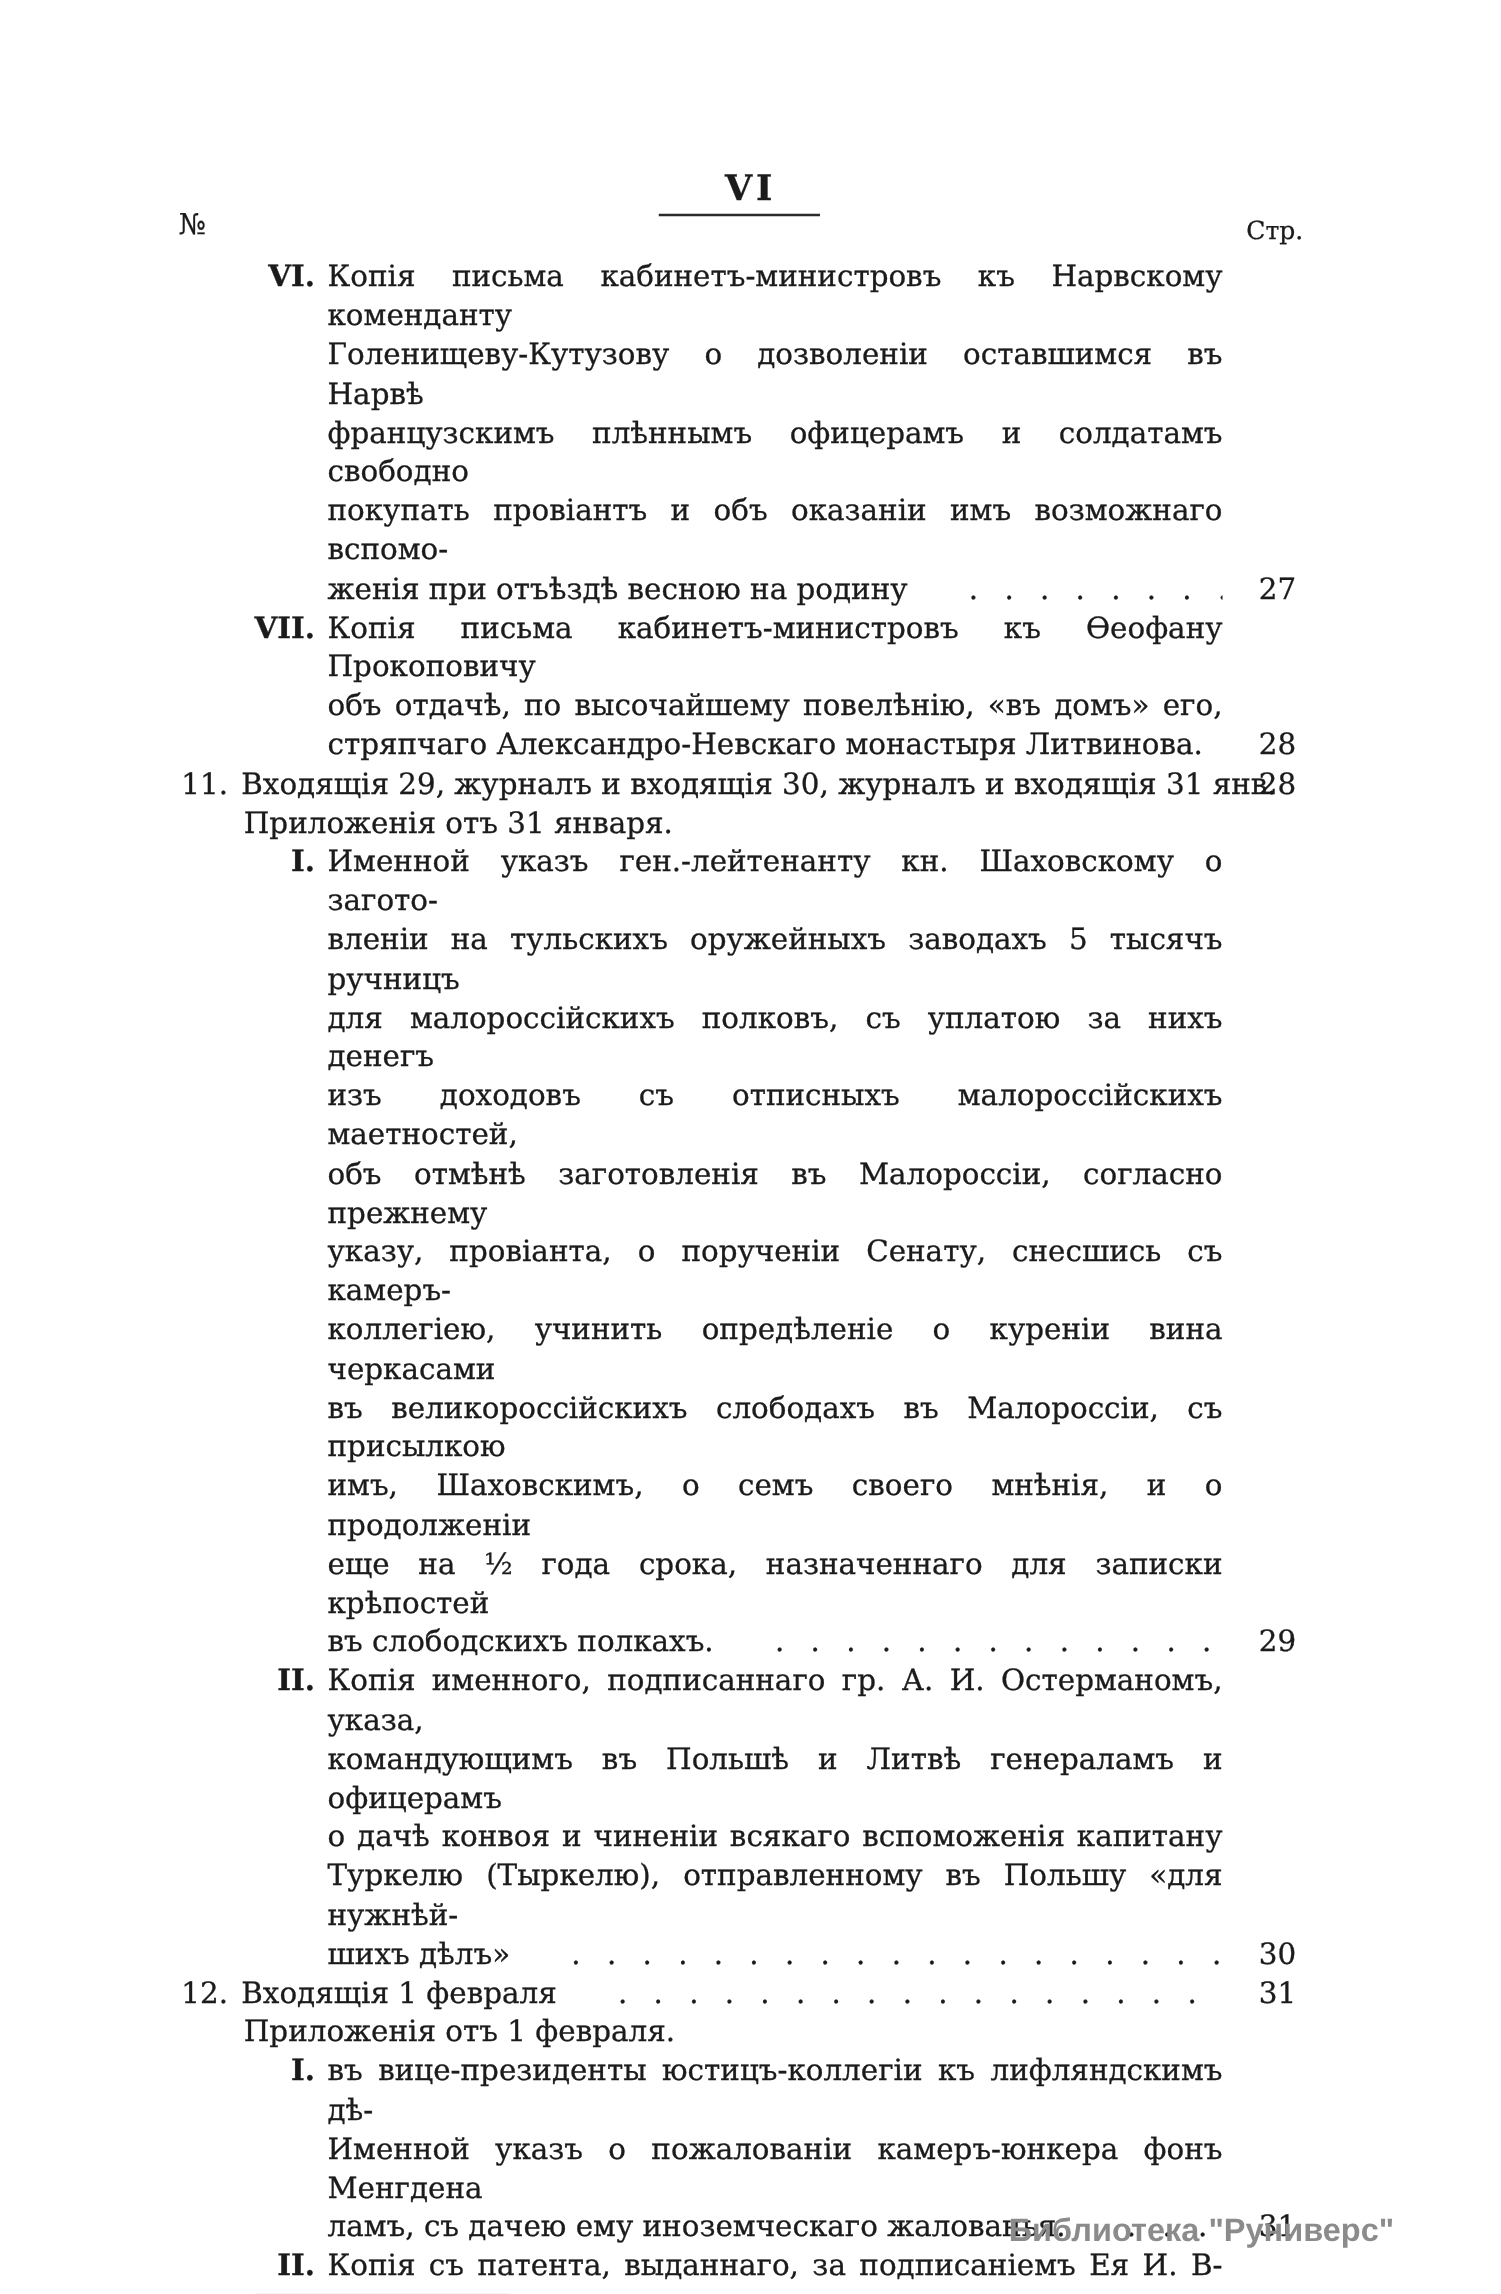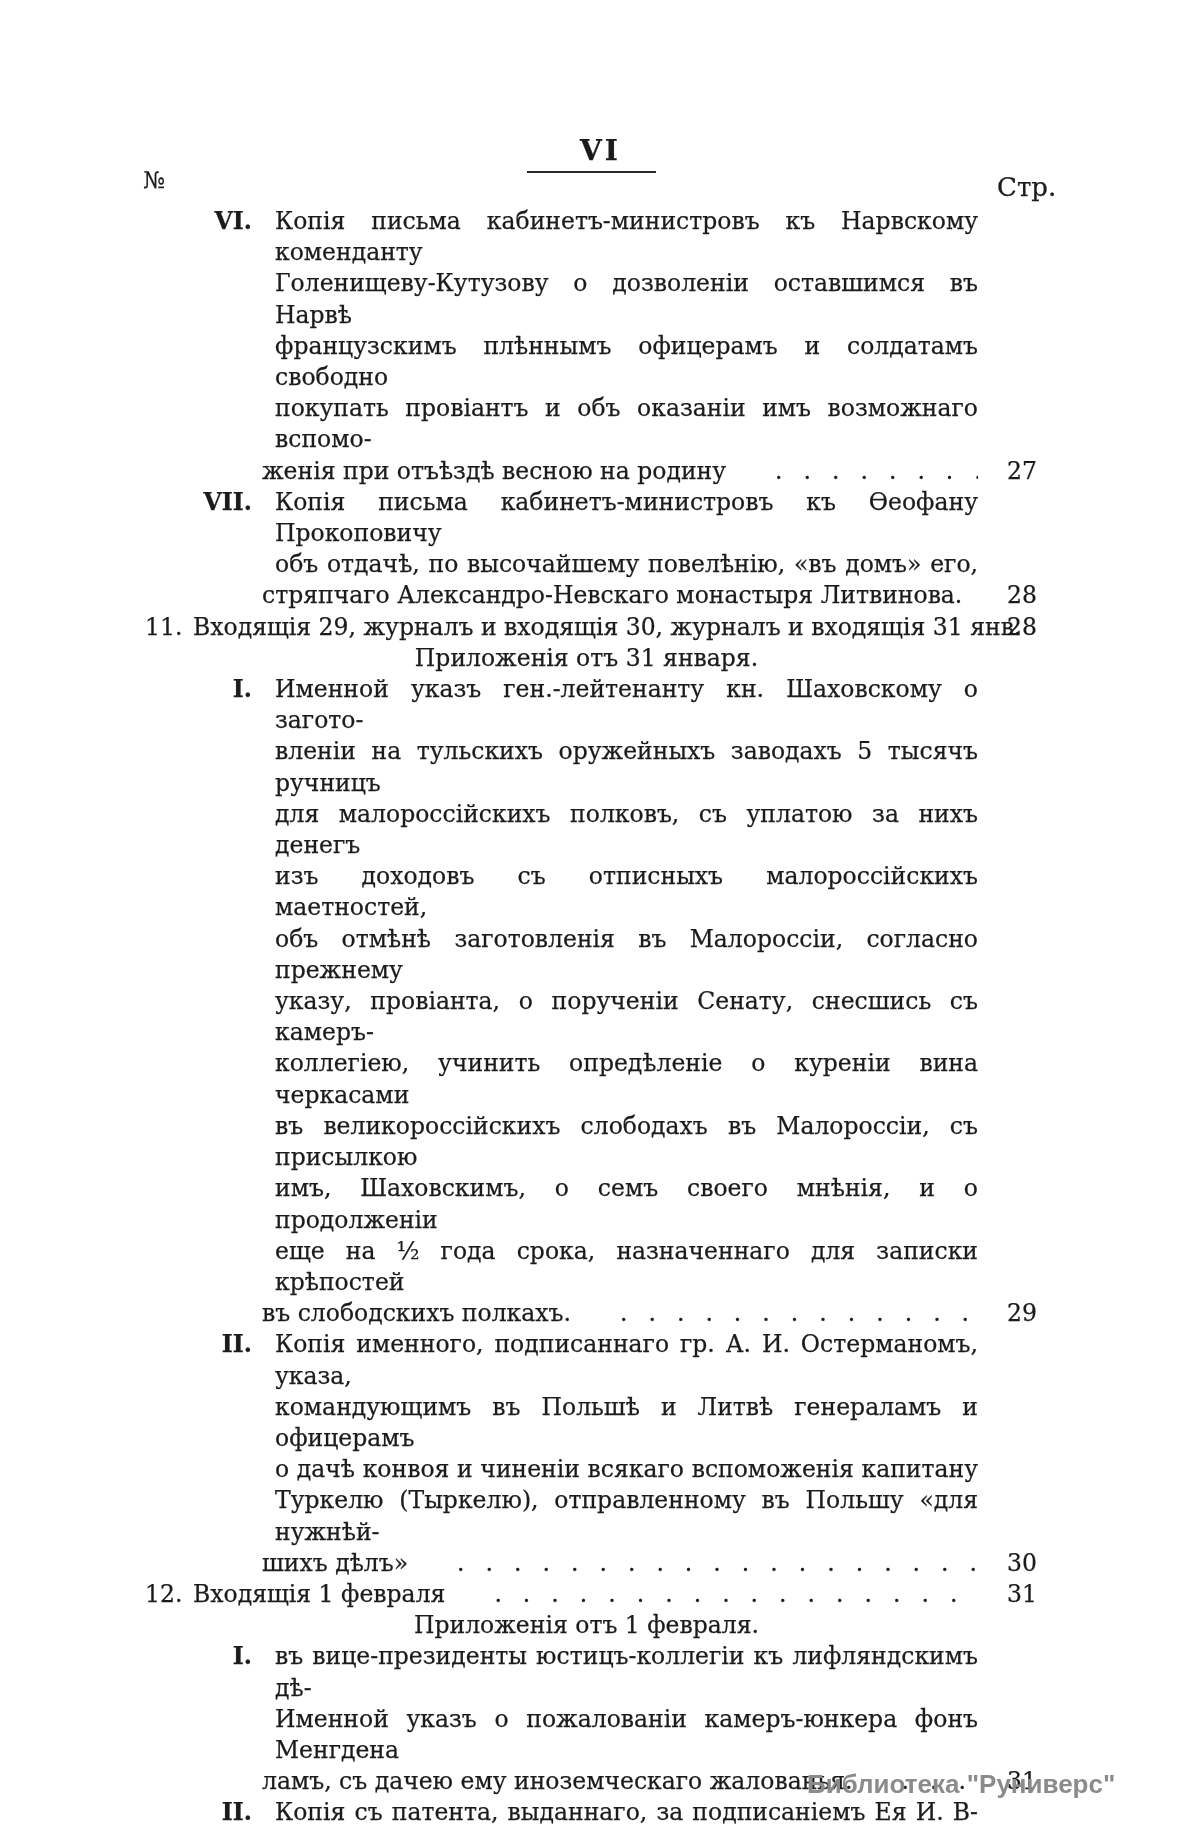--- a/index.html
+++ b/index.html
@@ -14,35 +14,35 @@
   }
   .folio{
     position:absolute;top:134px;left:0;width:1201px;
     text-align:center;font-size:28px;font-weight:bold;letter-spacing:3px;
   }
   .folio-rule{
     position:absolute;top:171px;left:527px;width:129px;height:2px;
     background:#2a2a2a;
   }
   .col-no{position:absolute;top:167px;left:143px;font-size:23px;}
-  .col-str{position:absolute;top:172px;left:997px;font-size:26px;}
+  .col-str{position:absolute;top:172px;left:997px;font-size:20px;}
   .toc{
     position:absolute;top:206px;left:0;
     width:1037px;padding-left:145px;box-sizing:border-box;
     font-size:23.5px;line-height:31.2px;
   }
   .entry{position:relative;}
   .entry .label{position:absolute;left:0;top:0;}
   .lv-sub{padding-left:117px;}
   .lv-sub .label{width:107px;text-align:right;font-weight:bold;}
   .lv-num{padding-left:48px;}
   .lv-num .label{width:44px;text-align:left;}
-  .lv-plain{padding-left:50px;text-align:center;}
+  .lv-plain{padding-left:50px;}
   .line{position:relative;padding-right:59px;}
-  .line.j{text-align:justify;text-align-last:justify;margin-left:13px;}
+  .line.j{text-align:justify;text-align-last:justify;}
   .line.last{display:flex;align-items:baseline;gap:36px;}
   .line.last .t{white-space:nowrap;}
   .leader{
     flex:1 1 auto;overflow:hidden;white-space:nowrap;
     letter-spacing:21px;padding-left:13px;
   }
   .pagenum{
     position:absolute;right:0;top:0;width:59px;text-align:right;
   }
   .watermark{

